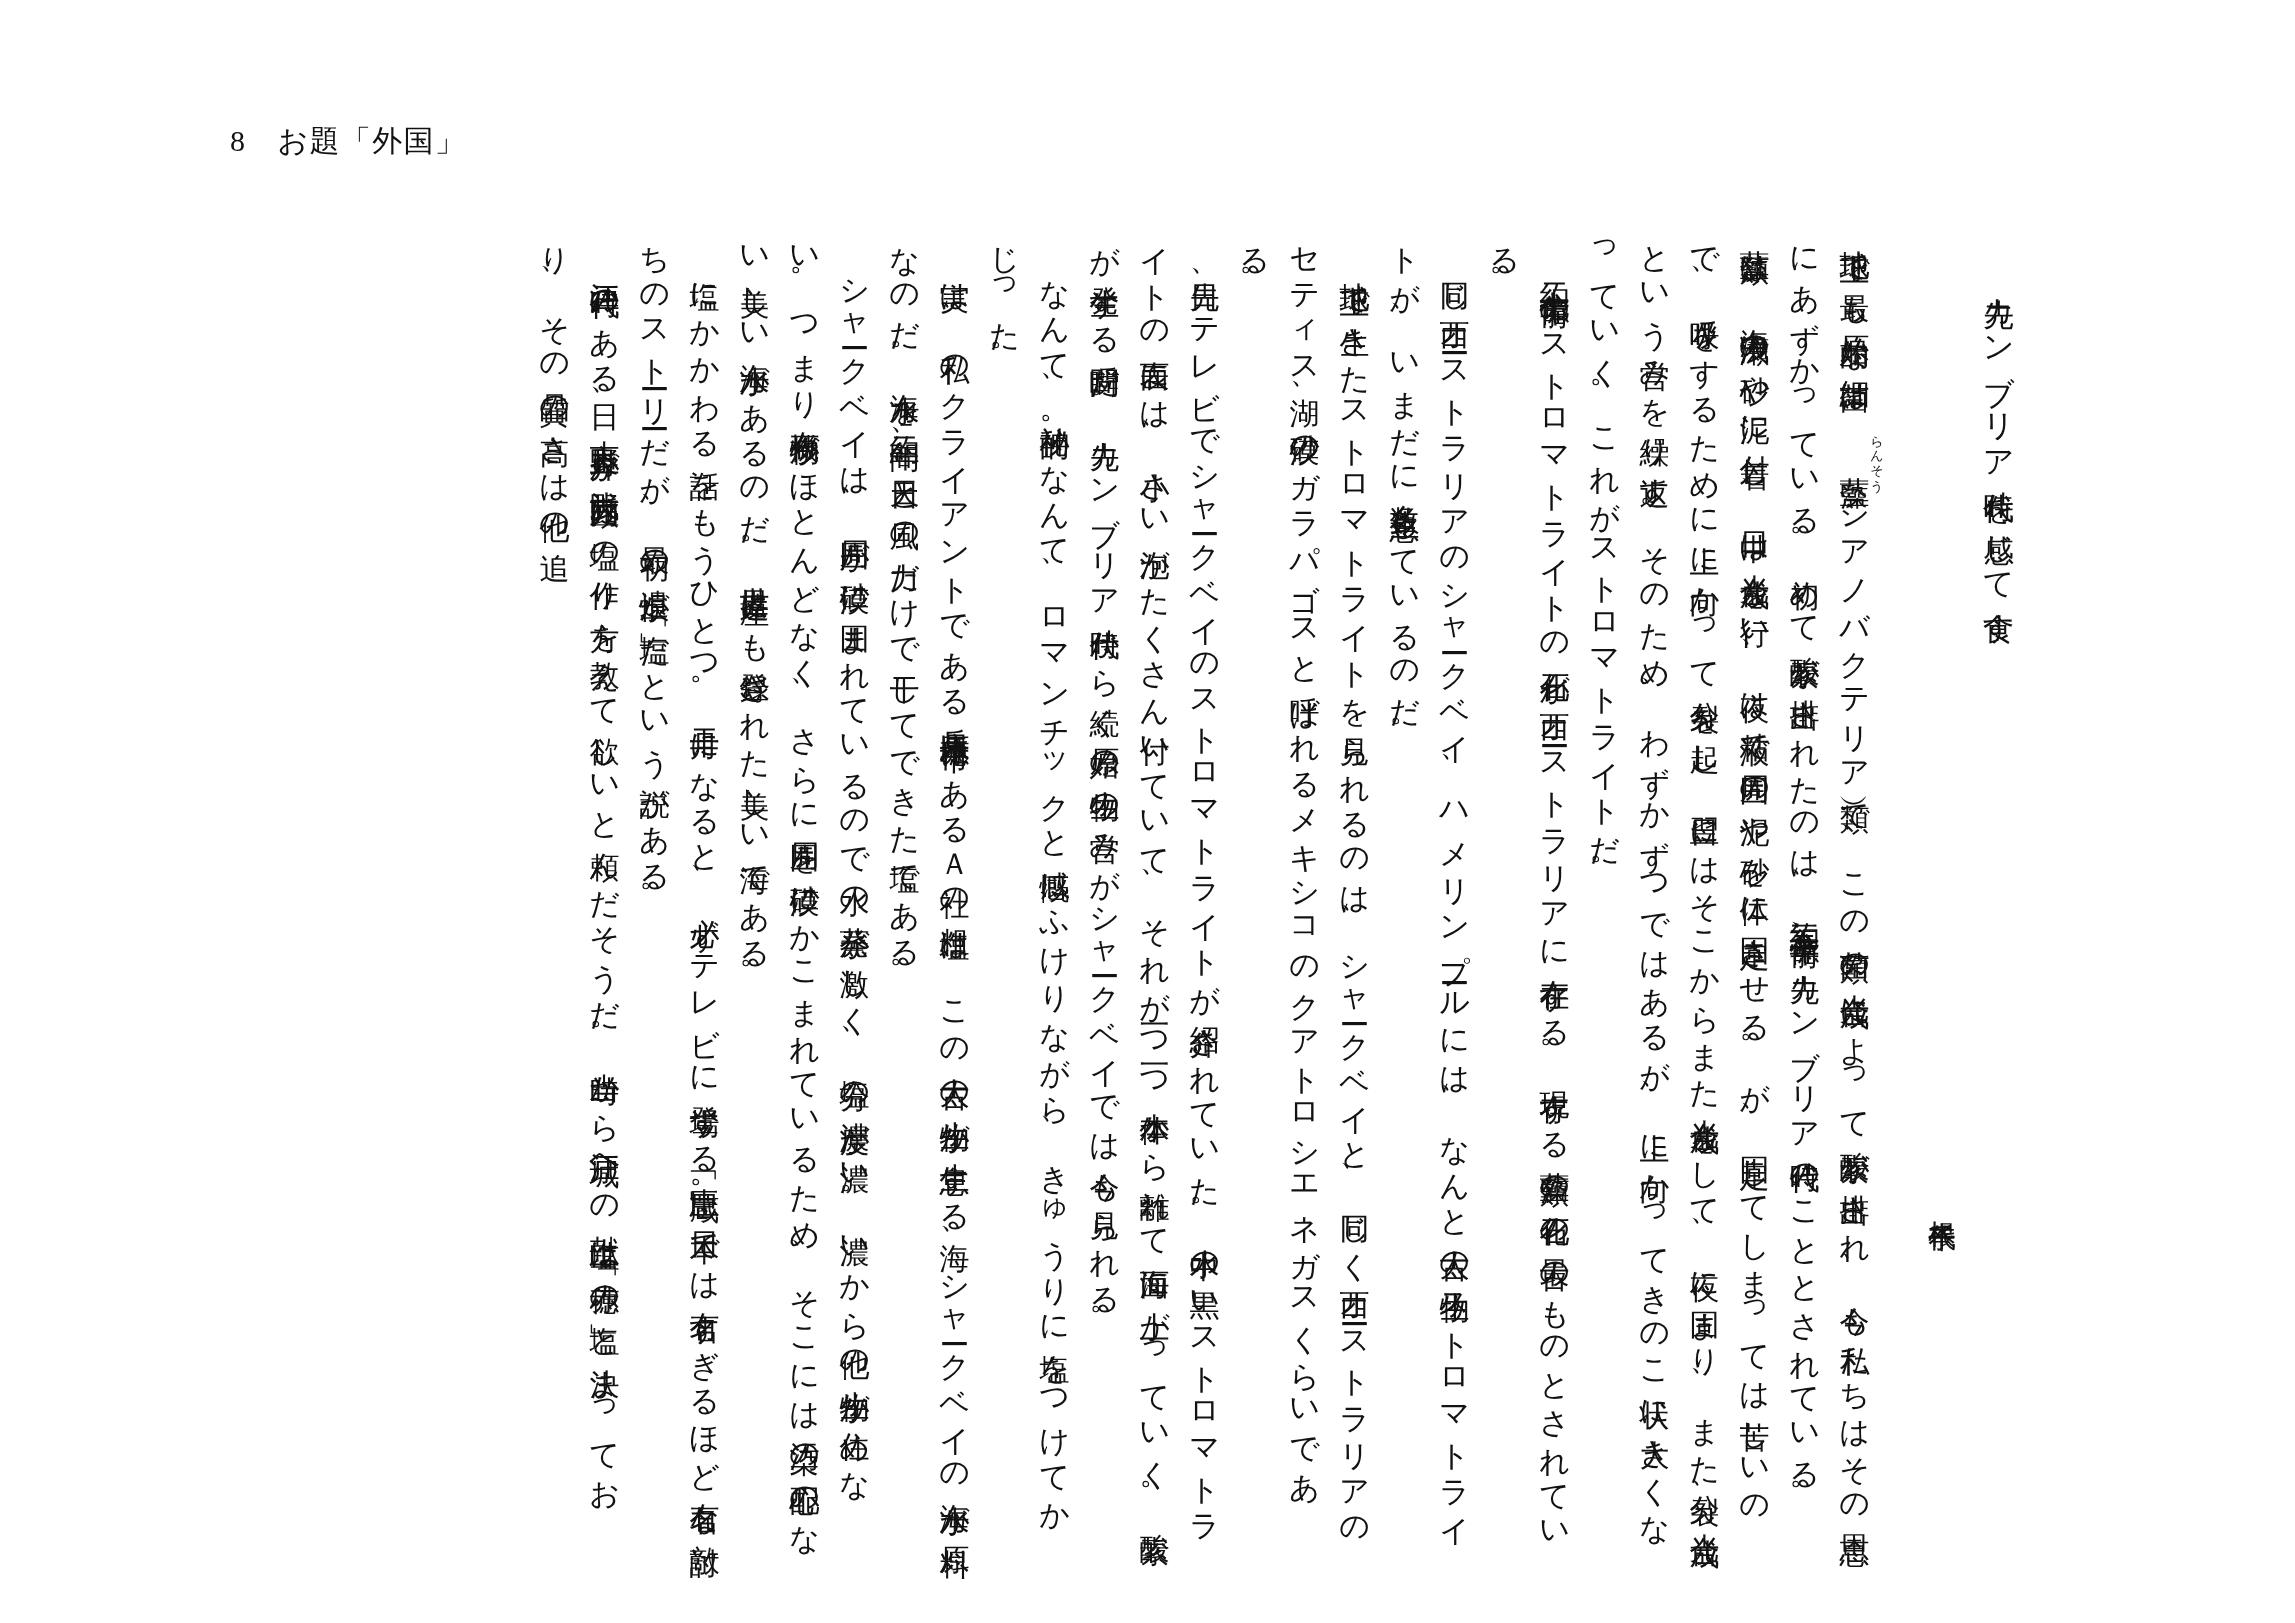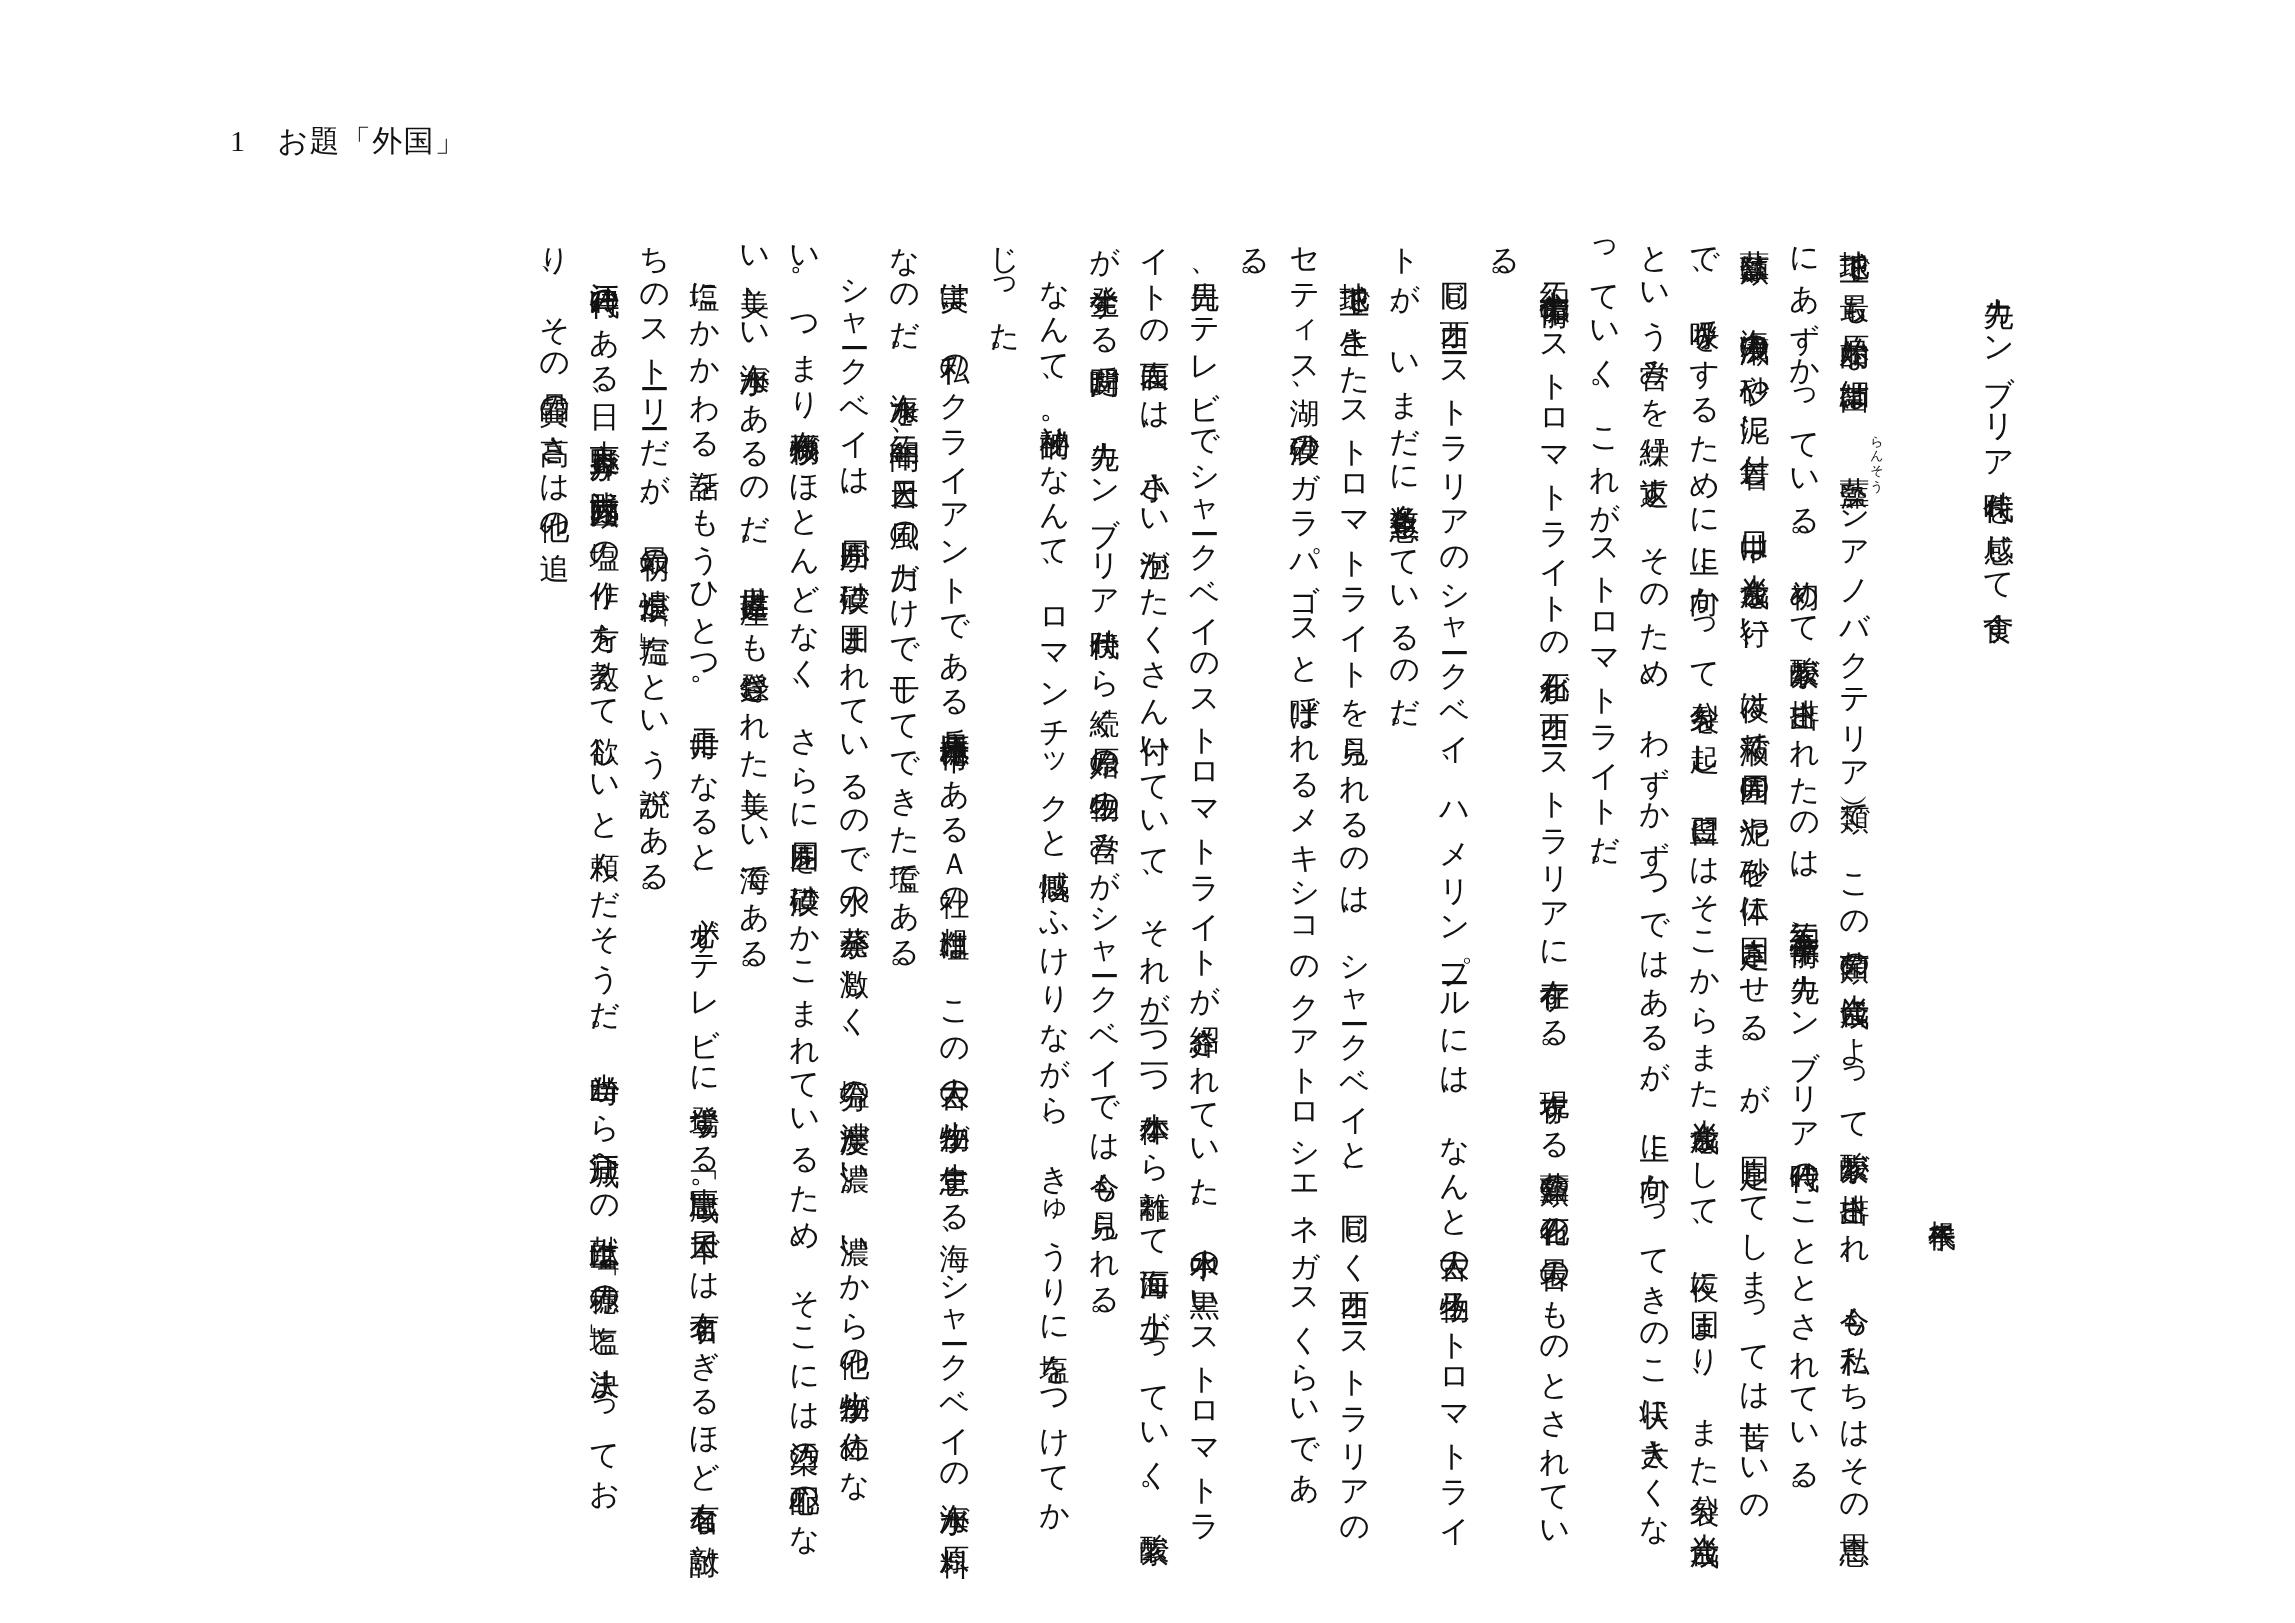--- a/index.html
+++ b/index.html
@@ -61,21 +61,21 @@
   ruby { ruby-align: center; }
   rt {
     font-size: 13px;
     letter-spacing: 0;
     font-family: "Liberation Serif", "DejaVu Serif", serif;
   }
 </style>
 </head>
 <body>
 
-<div class="page-header">1　お題「外国」</div>
+<div class="page-header">8　お題「外国」</div>
 
 <div class="essay-title">先カンブリア時代を感じて食す</div>
 
 <div class="essay-author">根本千代子</div>
 
 <div class="essay-body">
     <p>地球上で最も原始的な細菌は、<ruby>藍藻<rt>らんそう</rt></ruby>（シアノバクテリア）類で、この菌類の光合成によって酸素が排出され、今も私たちはその恩恵にあずかっている。初めて酸素が排出されたのは、約三十五億年前、先カンブリア時代のこととされている。</p>
     <p>藍藻類は、海中浅瀬の砂や泥に付着し、日中は光合成を行い、夜は粘液で周囲の泥や砂を体に固定させる。が、固定してしまっては苦しいので、呼吸をするために上に向かって分裂を起し、翌日にはそこからまた光合成をして、夜に固まり、また分裂、光合成という営みを繰り返す。そのため、わずかずつではあるが、上に向かってきのこ状に大きくなっていく。これがストロマトライトだ。</p>
     <p>　約二十七億年前のストロマトライトの化石が西オーストラリアに存在する。現存する藍藻類の化石の最古のものとされている。</p>
     <p>　同じ西オーストラリアのシャークベイ、ハメリンプールには、なんと太古の生物ストロマトライトが、いまだに多数生息しているのだ。</p>

